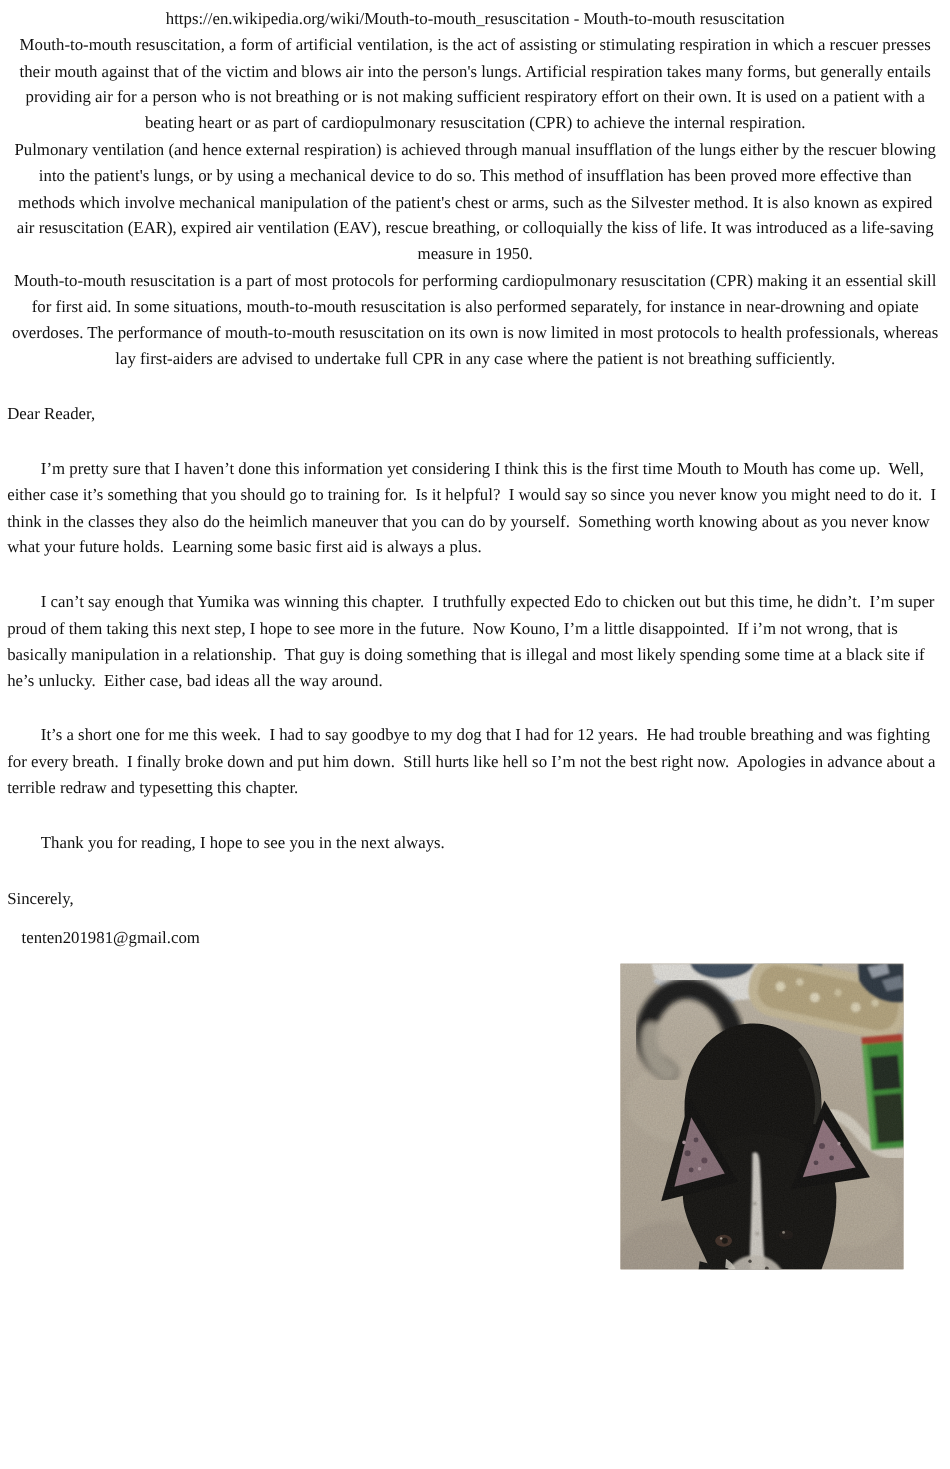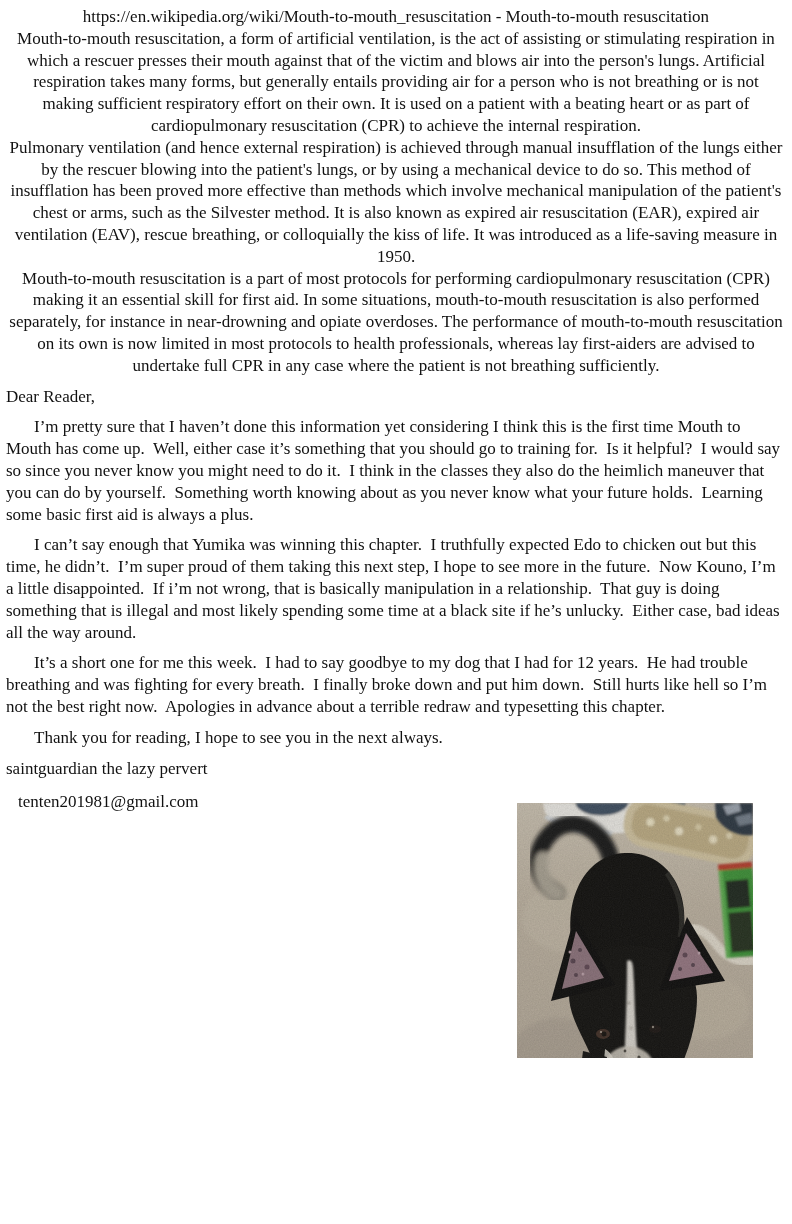--- a/index.html
+++ b/index.html
@@ -3,31 +3,31 @@
 <meta charset="utf-8">
 <style>
   html, body { margin: 0; padding: 0; background: #ffffff; }
   .page {
     position: relative;
     width: 792px;
     height: 1058px;
     background: #ffffff;
     color: #111111;
     font-family: "Liberation Serif", "DejaVu Serif", serif;
-    font-size: 17px;
+    font-size: 14px;
     line-height: 21.8px;
     overflow: hidden;
   }
   .wiki {
     padding: 6px 9px 0 9px;
     text-align: center;
   }
   .wiki-line, .wiki-p { margin: 0; }
   .letter { padding: 0 8px 0 6px; }
-  .letter p { margin: 9px 0 0 0; }
+  .letter p { margin: 24px 0 0 0; }
   .letter .para { text-indent: 28px; white-space: pre-wrap; }
   .letter .sig-email { margin: 12px; }
   .photo {
     position: absolute;
     left: 517px;
     top: 803px;
     width: 236px;
     height: 418px;
     overflow: hidden;
     background: #b3a898;
@@ -45,21 +45,21 @@
     <div class="wiki-p">Pulmonary ventilation (and hence external respiration) is achieved through manual insufflation of the lungs either by the rescuer blowing into the patient's lungs, or by using a mechanical device to do so. This method of insufflation has been proved more effective than methods which involve mechanical manipulation of the patient's chest or arms, such as the Silvester method. It is also known as expired air resuscitation (EAR), expired air ventilation (EAV), rescue breathing, or colloquially the kiss of life. It was introduced as a life-saving measure in 1950.</div>
     <div class="wiki-p">Mouth-to-mouth resuscitation is a part of most protocols for performing cardiopulmonary resuscitation (CPR) making it an essential skill for first aid. In some situations, mouth-to-mouth resuscitation is also performed separately, for instance in near-drowning and opiate overdoses. The performance of mouth-to-mouth resuscitation on its own is now limited in most protocols to health professionals, whereas lay first-aiders are advised to undertake full CPR in any case where the patient is not breathing sufficiently.</div>
   </div>
 
   <div class="letter">
     <p class="greeting">Dear Reader,</p>
     <p class="para">I’m pretty sure that I haven’t done this information yet considering I think this is the first time Mouth to Mouth has come up.  Well, either case it’s something that you should go to training for.  Is it helpful?  I would say so since you never know you might need to do it.  I think in the classes they also do the heimlich maneuver that you can do by yourself.  Something worth knowing about as you never know what your future holds.  Learning some basic first aid is always a plus.</p>
     <p class="para">I can’t say enough that Yumika was winning this chapter.  I truthfully expected Edo to chicken out but this time, he didn’t.  I’m super proud of them taking this next step, I hope to see more in the future.  Now Kouno, I’m a little disappointed.  If i’m not wrong, that is basically manipulation in a relationship.  That guy is doing something that is illegal and most likely spending some time at a black site if he’s unlucky.  Either case, bad ideas all the way around.</p>
     <p class="para">It’s a short one for me this week.  I had to say goodbye to my dog that I had for 12 years.  He had trouble breathing and was fighting for every breath.  I finally broke down and put him down.  Still hurts like hell so I’m not the best right now.  Apologies in advance about a terrible redraw and typesetting this chapter.</p>
     <p class="para">Thank you for reading, I hope to see you in the next always.</p>
-    <p class="sig-name">saintguardian the lazy pervert</p>
+    <p class="closing">Sincerely,</p>
     <p class="sig-email">tenten201981@gmail.com</p>
   </div>
 
   <div class="photo" title="Black dog with a white blaze on its muzzle licking its nose with a pink tongue, curled tail raised, white front paws, standing on tan carpet; a white sneaker, a bone-shaped food tray and a green box are nearby">
     <svg width="236" height="418" viewBox="0 0 236 418" xmlns="http://www.w3.org/2000/svg">
       <defs>
         <linearGradient id="carpetG" x1="0" y1="0" x2="0" y2="1">
           <stop offset="0" stop-color="#c7beae"></stop>
           <stop offset="0.25" stop-color="#b9ae9d"></stop>
           <stop offset="0.7" stop-color="#b0a595"></stop>

